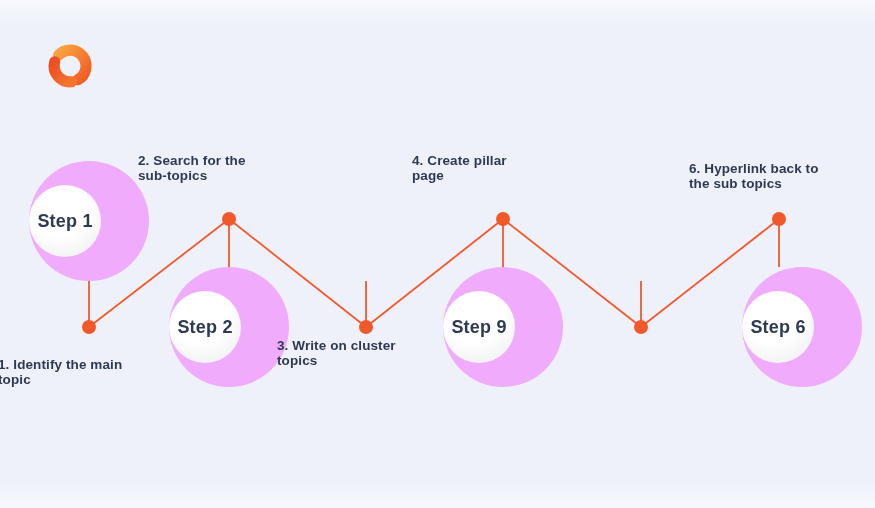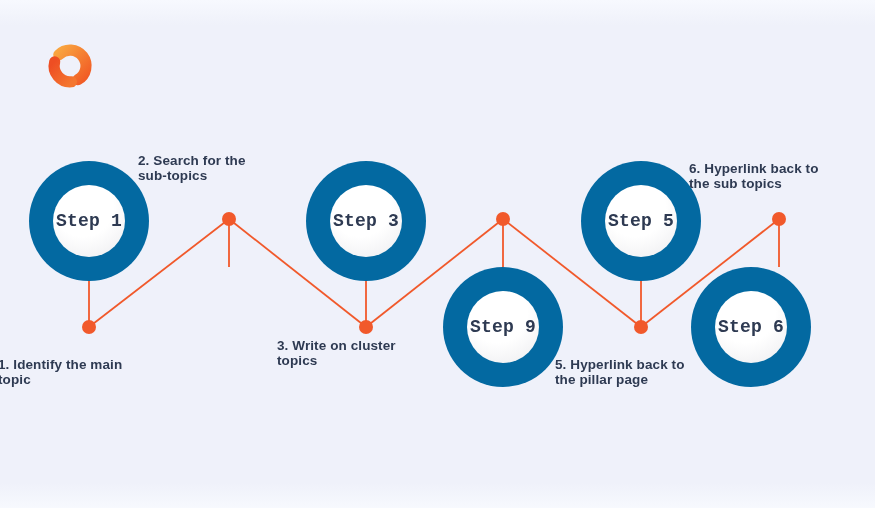--- a/index.html
+++ b/index.html
@@ -18,37 +18,36 @@
   .brand-name { color: #54575b; font-weight: 700; font-size: 19px; line-height: 19px; letter-spacing: 0.2px; }
   .brand-name span { display: block; }
   .tagline { margin-top: 3px; font-size: 8px; letter-spacing: 1.3px; color: #a09d9b; font-weight: 400; }
 
   
   .connectors { position: absolute; left: 0; top: 0; width: 875px; height: 508px; z-index: 1; }
 
   
   .circle {
     position: absolute; width: 120px; height: 120px; border-radius: 50%;
-    background: #0369a1; display: flex; align-items: center; justify-content: center;
+    background: #f0abfc; display: flex; align-items: center; justify-content: flex-start;
     z-index: 2;
-    font-family: Liberation Mono, monospace;
   }
   .inner {
     width: 72px; height: 72px; border-radius: 50%;
     background: radial-gradient(circle at 42% 30%, #ffffff 46%, #ebebee 100%);
     display: flex; align-items: center; justify-content: center;
   }
   .step-label { font-size: 18px; font-weight: 700; color: #2e3a52; letter-spacing: 0.2px; white-space: nowrap; }
 
   .c1 { left: 29px;  top: 161px; }
   .c2 { left: 169px; top: 267px; }
   .c3 { left: 306px; top: 161px; }
   .c4 { left: 443px; top: 267px; }
   .c5 { left: 581px; top: 161px; }
-  .c6 { left: 691px; top: 267px; }
+  .c6 { left: 742px; top: 267px; }
 
   
   .desc {
     position: absolute; width: 180px; text-align: left; z-index: 2;
     font-size: 13.5px; font-weight: 600; color: #2e3a52; line-height: 15px;
     white-space: pre-line; letter-spacing: 0.1px;
   }
   .d1 { left: -2px;  top: 357px; }
   .d2 { left: 138px; top: 153px; }
   .d3 { left: 277px; top: 338px; }
@@ -100,45 +99,40 @@
       <circle cx="641" cy="327" r="7"></circle>
       <circle cx="779" cy="219" r="7"></circle>
     </g>
   </svg>
 
   <div class="circle c1">
     <div class="inner">
       <span class="step-label">Step 1</span>
     </div>
   </div>
-  <div class="circle c3">
+  <div class="circle c2">
     <div class="inner">
-      <span class="step-label">Step 3</span>
+      <span class="step-label">Step 2</span>
     </div>
   </div>
   <div class="circle c4">
     <div class="inner">
       <span class="step-label">Step 9</span>
-    </div>
-  </div>
-  <div class="circle c5">
-    <div class="inner">
-      <span class="step-label">Step 5</span>
     </div>
   </div>
   <div class="circle c6">
     <div class="inner">
       <span class="step-label">Step 6</span>
     </div>
   </div>
 
   <div class="desc d1">1. Identify the main
 topic</div>
   <div class="desc d2">2. Search for the
 sub-topics</div>
   <div class="desc d3">3. Write on cluster
 topics</div>
-  <div class="desc d5">5. Hyperlink back to
-the pillar page</div>
+  <div class="desc d4">4. Create pillar
+page</div>
   <div class="desc d6">6. Hyperlink back to
 the sub topics</div>
 
 </div>
 
 </body></html>

